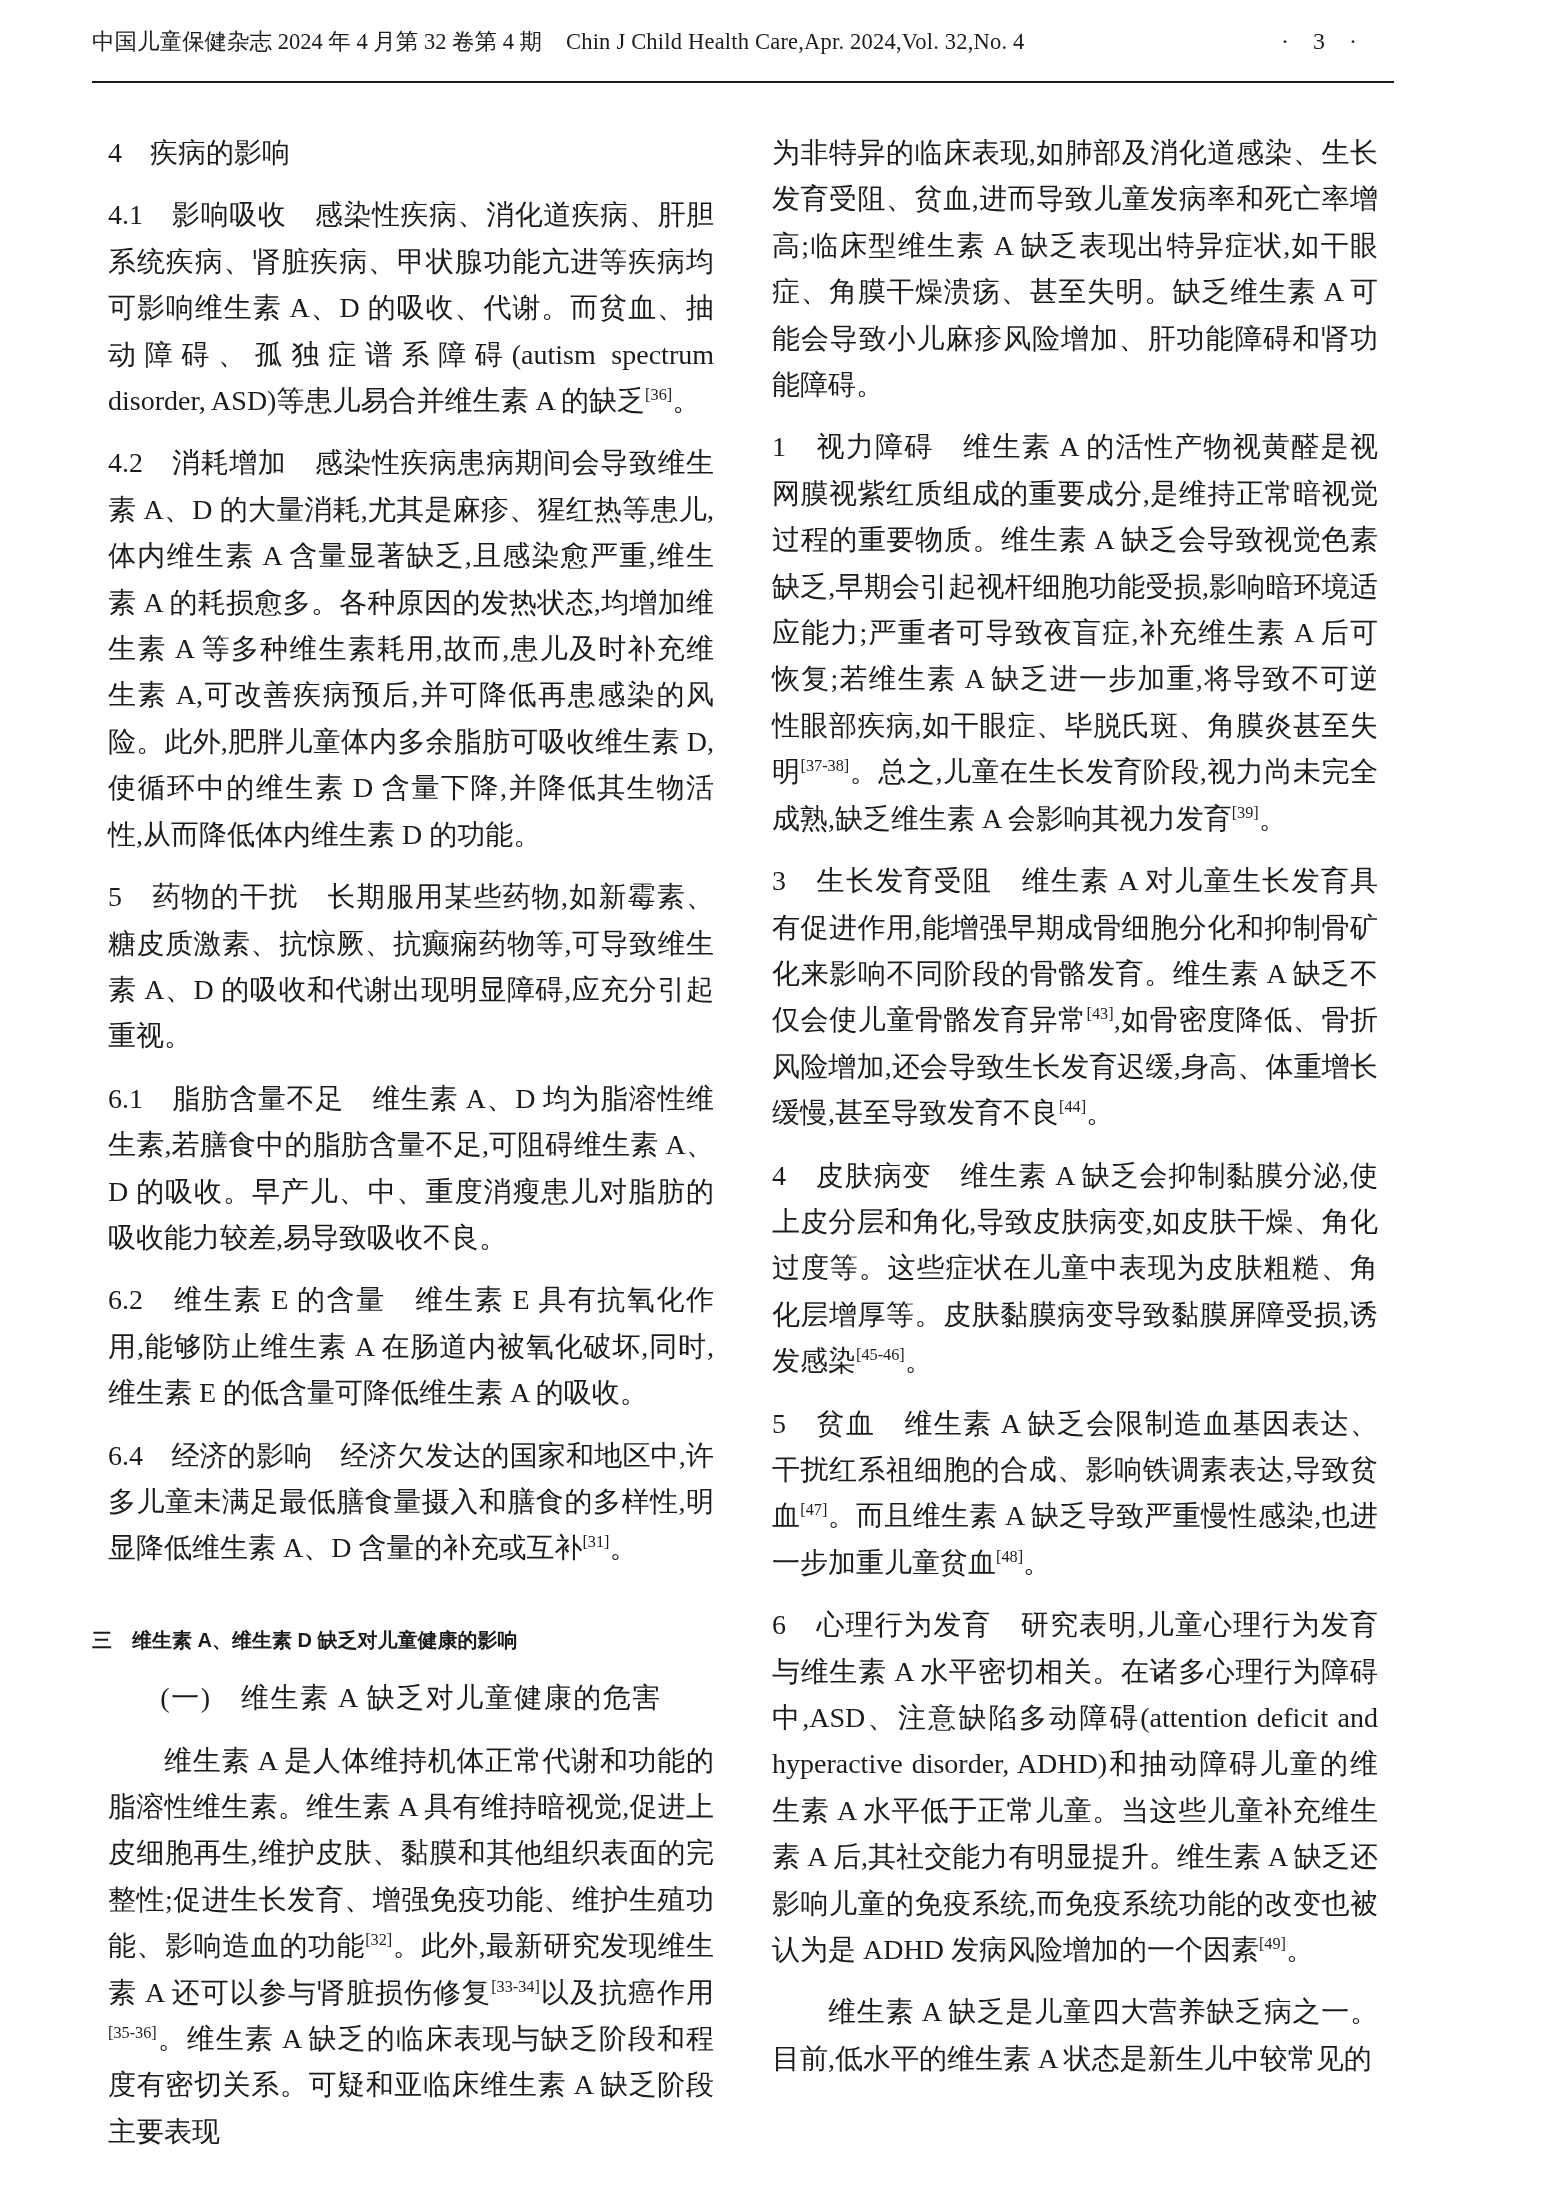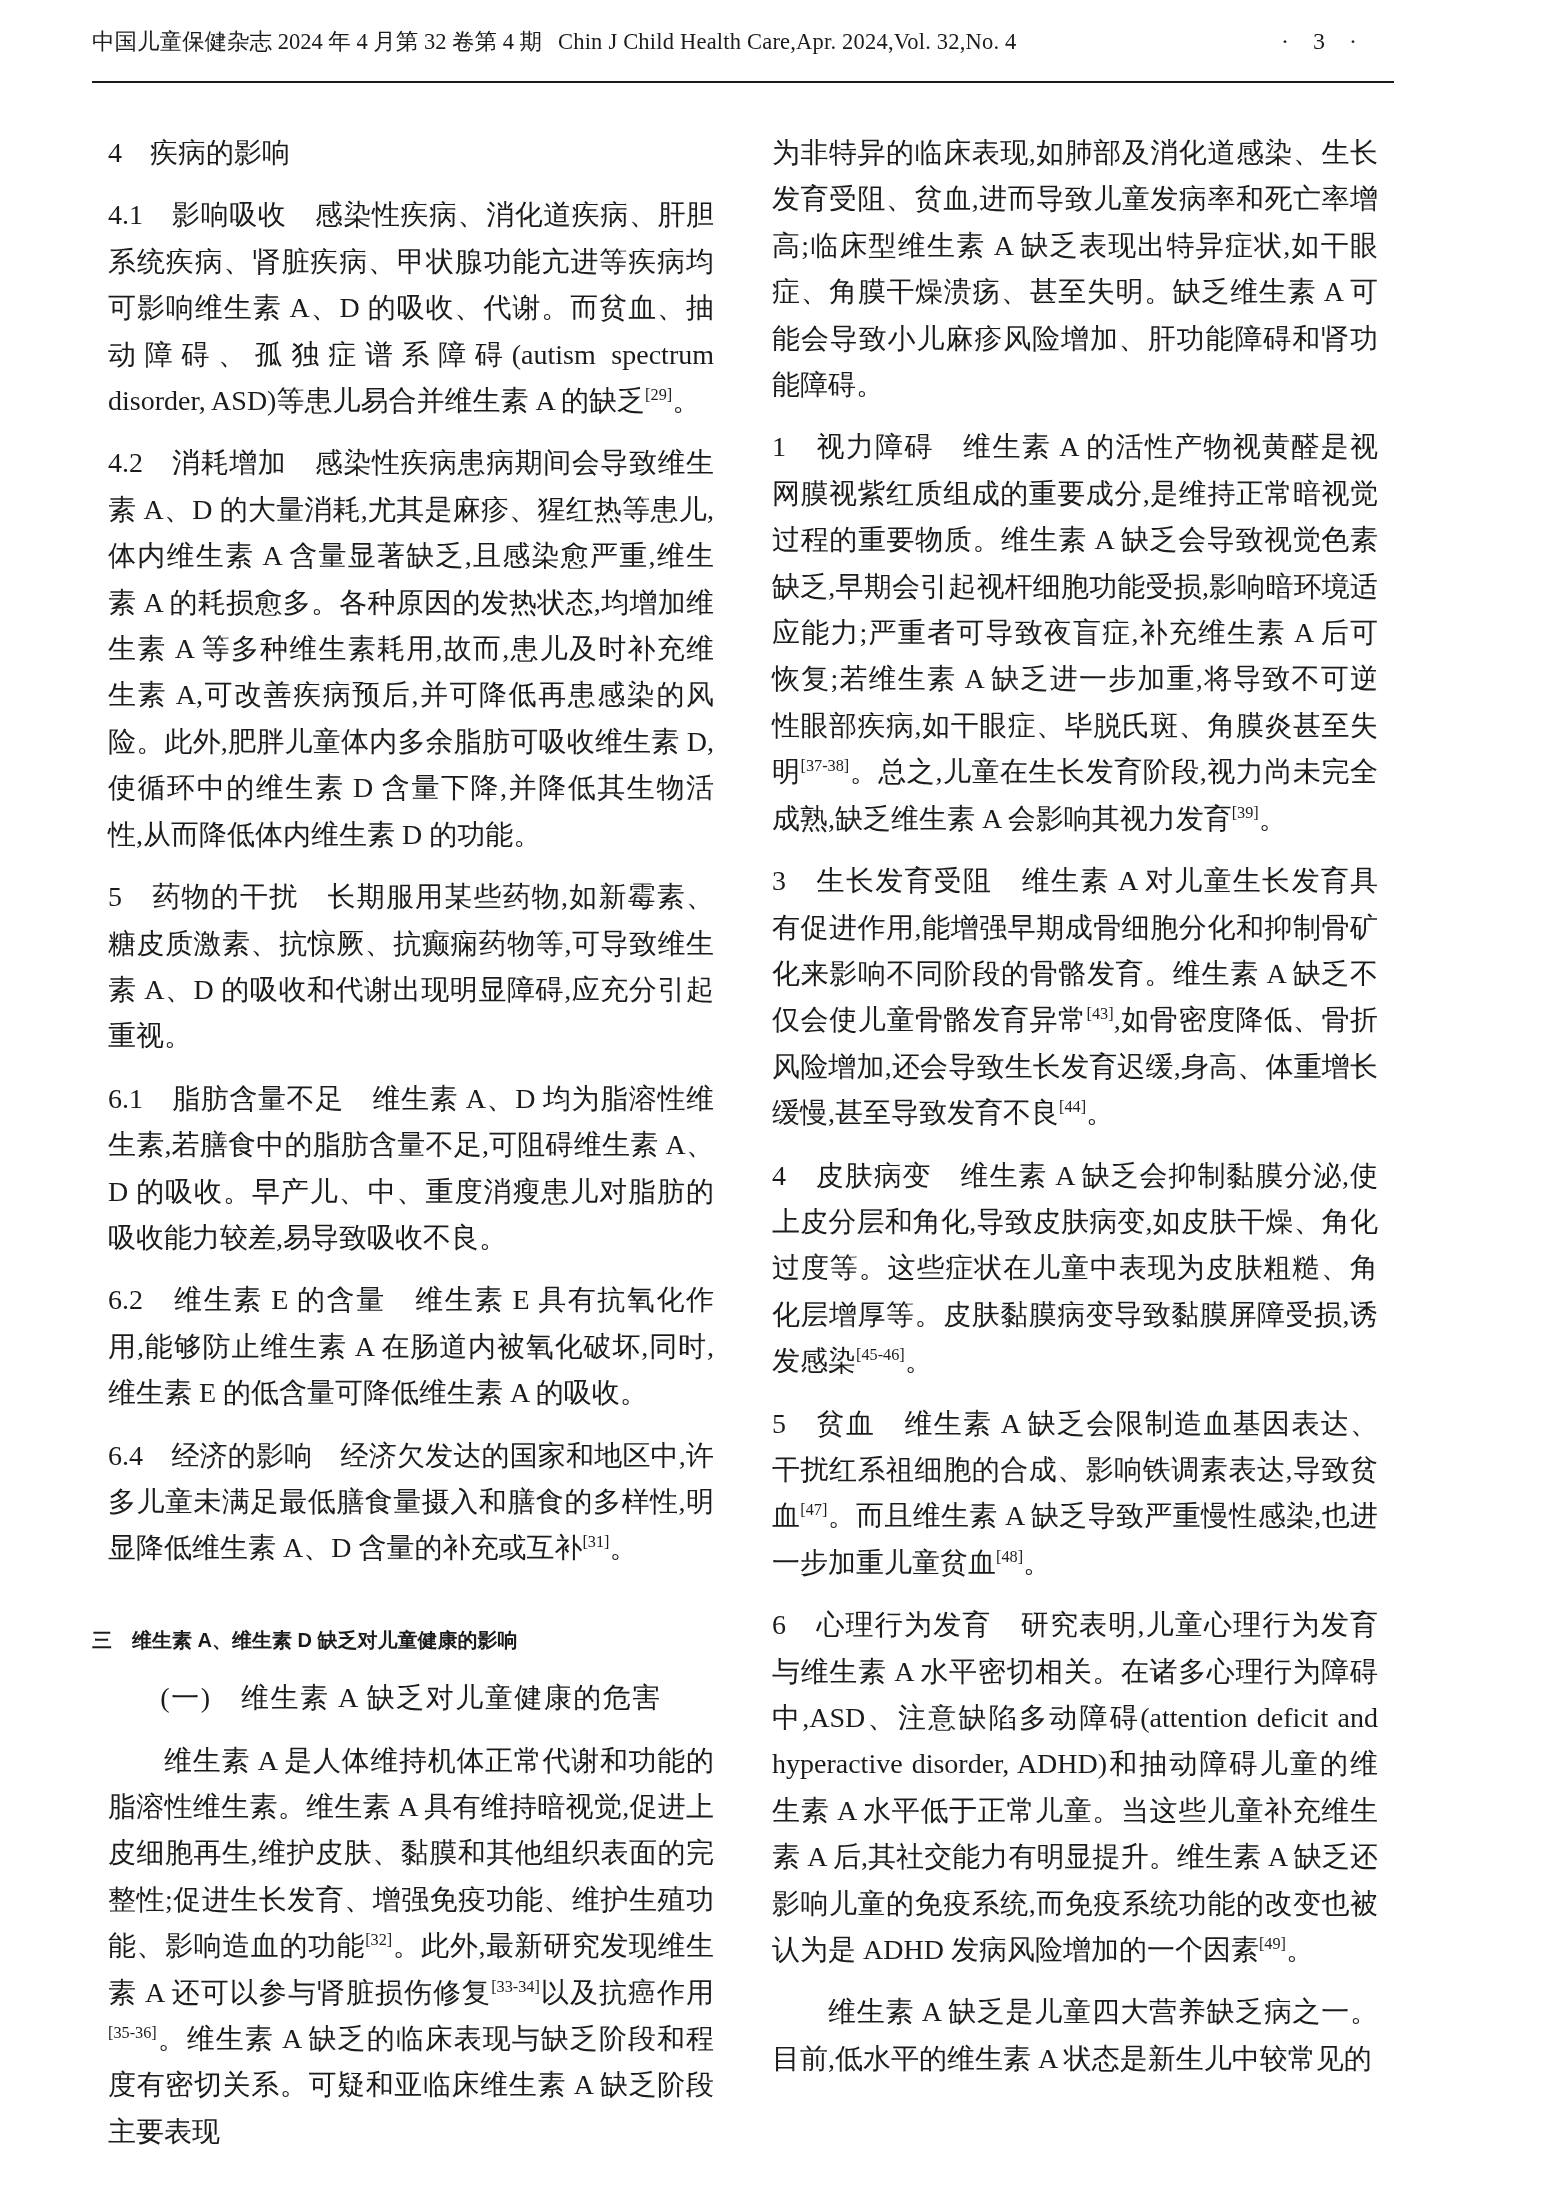--- a/index.html
+++ b/index.html
@@ -22,21 +22,21 @@
   }
   
   .running-head {
     display: flex;
     align-items: baseline;
     font-size: 22.5px;
     line-height: 30px;
     white-space: nowrap;
   }
   .running-head .jzh { }
-  .running-head .jen { margin-left: 16px; letter-spacing: 0.2px; }
+  .running-head .jen { margin-left: 24px; letter-spacing: 0.2px; }
   .running-head .pgno {
     margin-left: auto;
     margin-right: 28px;
     letter-spacing: 9px;
     font-size: 24px;
   }
   .head-rule {
     border: none;
     border-top: 2.5px solid #1b1b1b;
     margin: 24px 0 0 0;
@@ -84,21 +84,21 @@
     <span class="jzh">中国儿童保健杂志 2024 年 4 月第 32 卷第 4 期</span>
     <span class="jen">Chin J Child Health Care,Apr. 2024,Vol. 32,No. 4</span>
     <span class="pgno">· 3 ·</span>
   </header>
 
   <hr class="head-rule">
 
   <main class="columns">
     <section class="col">
         <p class="heading-num">4　疾病的影响</p>
-        <p class="para-num">4.1　影响吸收　感染性疾病、消化道疾病、肝胆系统疾病、肾脏疾病、甲状腺功能亢进等疾病均可影响维生素 A、D 的吸收、代谢。而贫血、抽动障碍、孤独症谱系障碍(autism spectrum disorder, ASD)等患儿易合并维生素 A 的缺乏<sup>[29]</sup>。</p>
+        <p class="para-num">4.1　影响吸收　感染性疾病、消化道疾病、肝胆系统疾病、肾脏疾病、甲状腺功能亢进等疾病均可影响维生素 A、D 的吸收、代谢。而贫血、抽动障碍、孤独症谱系障碍(autism spectrum disorder, ASD)等患儿易合并维生素 A 的缺乏<sup>[36]</sup>。</p>
         <p class="para-num">4.2　消耗增加　感染性疾病患病期间会导致维生素 A、D 的大量消耗,尤其是麻疹、猩红热等患儿,体内维生素 A 含量显著缺乏,且感染愈严重,维生素 A 的耗损愈多。各种原因的发热状态,均增加维生素 A 等多种维生素耗用,故而,患儿及时补充维生素 A,可改善疾病预后,并可降低再患感染的风险。此外,肥胖儿童体内多余脂肪可吸收维生素 D,使循环中的维生素 D 含量下降,并降低其生物活性,从而降低体内维生素 D 的功能。</p>
         <p class="para-num">5　药物的干扰　长期服用某些药物,如新霉素、糖皮质激素、抗惊厥、抗癫痫药物等,可导致维生素 A、D 的吸收和代谢出现明显障碍,应充分引起重视。</p>
         <p class="para-num">6.1　脂肪含量不足　维生素 A、D 均为脂溶性维生素,若膳食中的脂肪含量不足,可阻碍维生素 A、D 的吸收。早产儿、中、重度消瘦患儿对脂肪的吸收能力较差,易导致吸收不良。</p>
         <p class="para-num">6.2　维生素 E 的含量　维生素 E 具有抗氧化作用,能够防止维生素 A 在肠道内被氧化破坏,同时,维生素 E 的低含量可降低维生素 A 的吸收。</p>
         <p class="para-num">6.4　经济的影响　经济欠发达的国家和地区中,许多儿童未满足最低膳食量摄入和膳食的多样性,明显降低维生素 A、D 含量的补充或互补<sup>[31]</sup>。</p>
         <p class="heading-major">三　维生素 A、维生素 D 缺乏对儿童健康的影响</p>
         <p class="heading-sub">(一)　维生素 A 缺乏对儿童健康的危害</p>
         <p class="para-indent">维生素 A 是人体维持机体正常代谢和功能的脂溶性维生素。维生素 A 具有维持暗视觉,促进上皮细胞再生,维护皮肤、黏膜和其他组织表面的完整性;促进生长发育、增强免疫功能、维护生殖功能、影响造血的功能<sup>[32]</sup>。此外,最新研究发现维生素 A 还可以参与肾脏损伤修复<sup>[33-34]</sup>以及抗癌作用<sup>[35-36]</sup>。维生素 A 缺乏的临床表现与缺乏阶段和程度有密切关系。可疑和亚临床维生素 A 缺乏阶段主要表现</p>
       </section>
     <section class="col">

